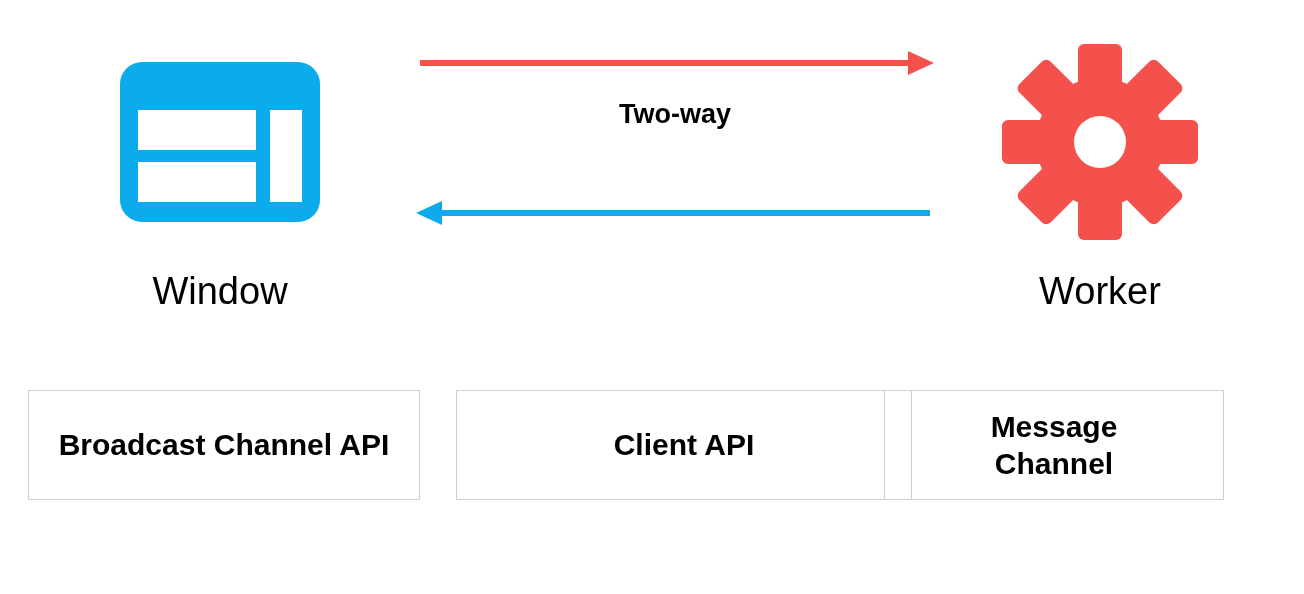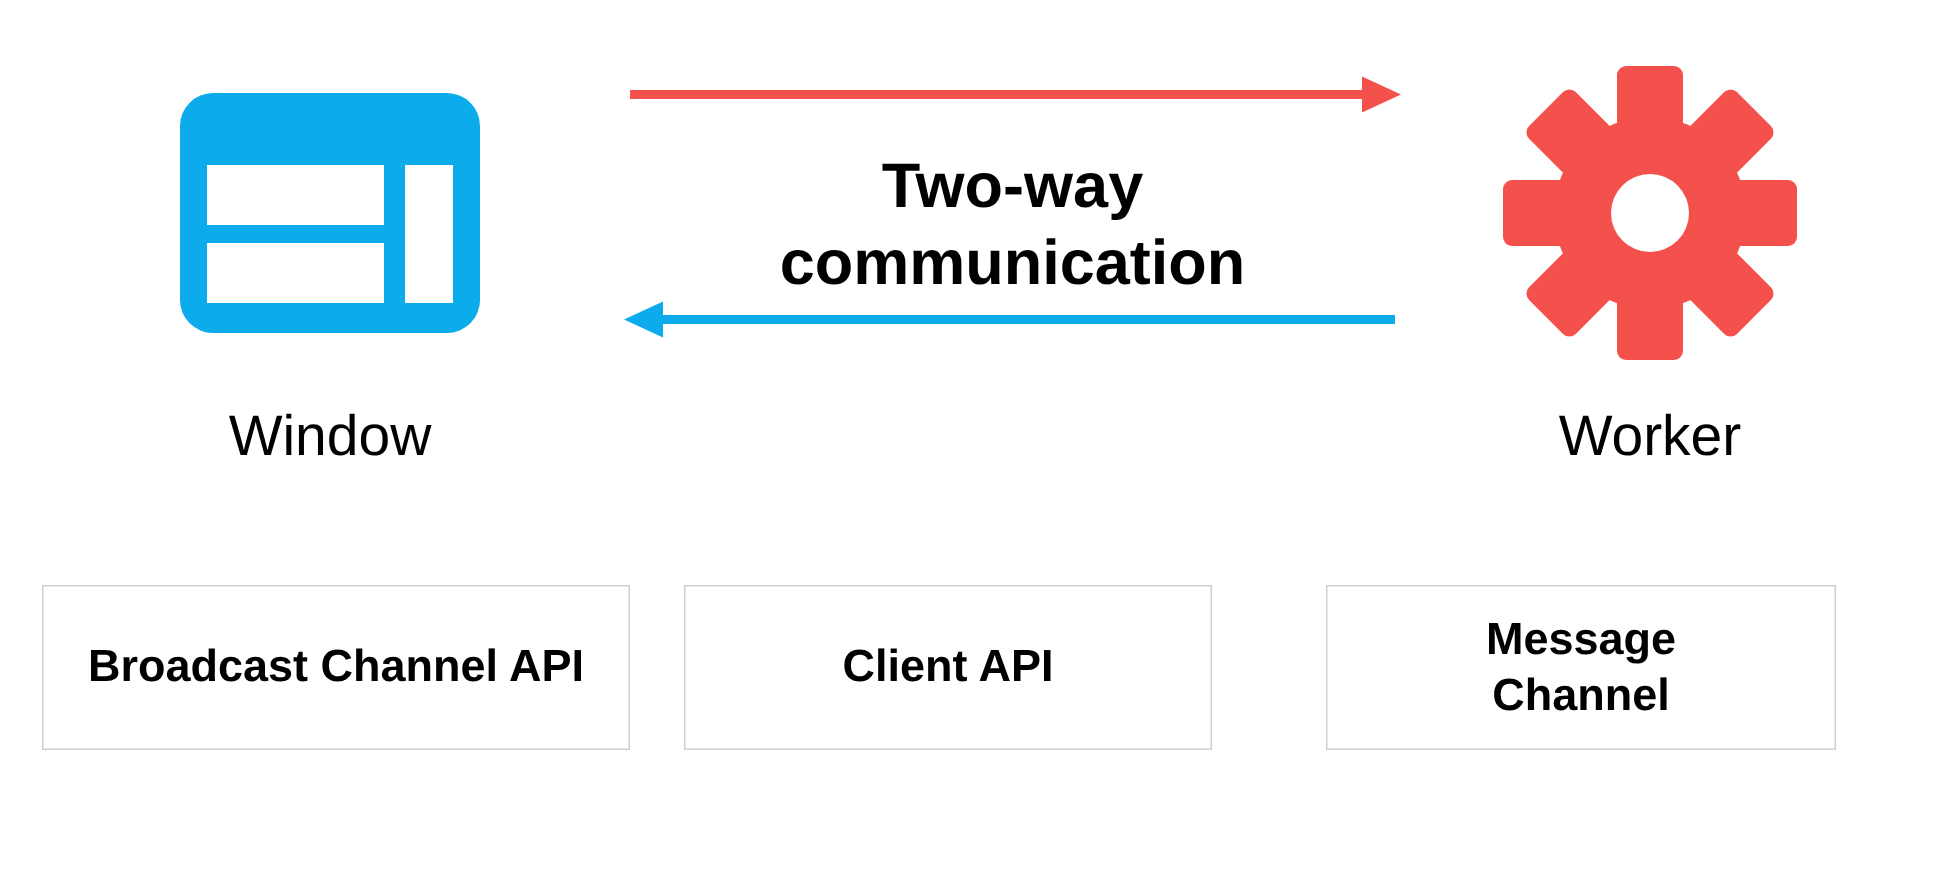--- a/index.html
+++ b/index.html
@@ -53,21 +53,21 @@
   }
 
   
   .center-label {
     position: absolute;
     left: 410px;
     top: 98px;
     width: 530px;
     text-align: center;
     font-weight: 700;
-    font-size: 42px;
+    font-size: 27px;
     line-height: 1.22;
   }
 
   
   .window-label {
     position: absolute;
     left: 60px;
     top: 270px;
     width: 320px;
     text-align: center;
@@ -94,21 +94,21 @@
     align-items: center;
     justify-content: center;
     text-align: center;
     font-weight: 700;
     font-size: 30px;
     line-height: 1.25;
     padding: 0 14px;
     box-sizing: border-box;
   }
   .api-box.box1 { left: 28px;  width: 392px; }
-  .api-box.box2 { left: 456px; width: 352px; }
+  .api-box.box2 { left: 456px; width: 456px; }
   .api-box.box3 { left: 884px; width: 340px; }
 </style>
 </head>
 <body>
 
 <div class="stage">
 
   <div class="window-icon">
     <div class="panel panel-a"></div>
     <div class="panel panel-b"></div>
@@ -142,21 +142,20 @@
     </g>
 
     <g>
       <line x1="32" y1="168" x2="520" y2="168" stroke="#0cabeb" stroke-width="6"></line>
       <polygon points="32,156 6,168 32,180" fill="#0cabeb"></polygon>
     </g>
   </svg>
 
   <div class="center-label">
     <span>Two-way</span><br>
-    <span>communication</span>
   </div>
 
   <div class="window-label">Window</div>
   <div class="worker-label">Worker</div>
 
   <div class="api-box box1">
     <span>Broadcast Channel API</span>
   </div>
   <div class="api-box box2">
     <span>Client API</span>

